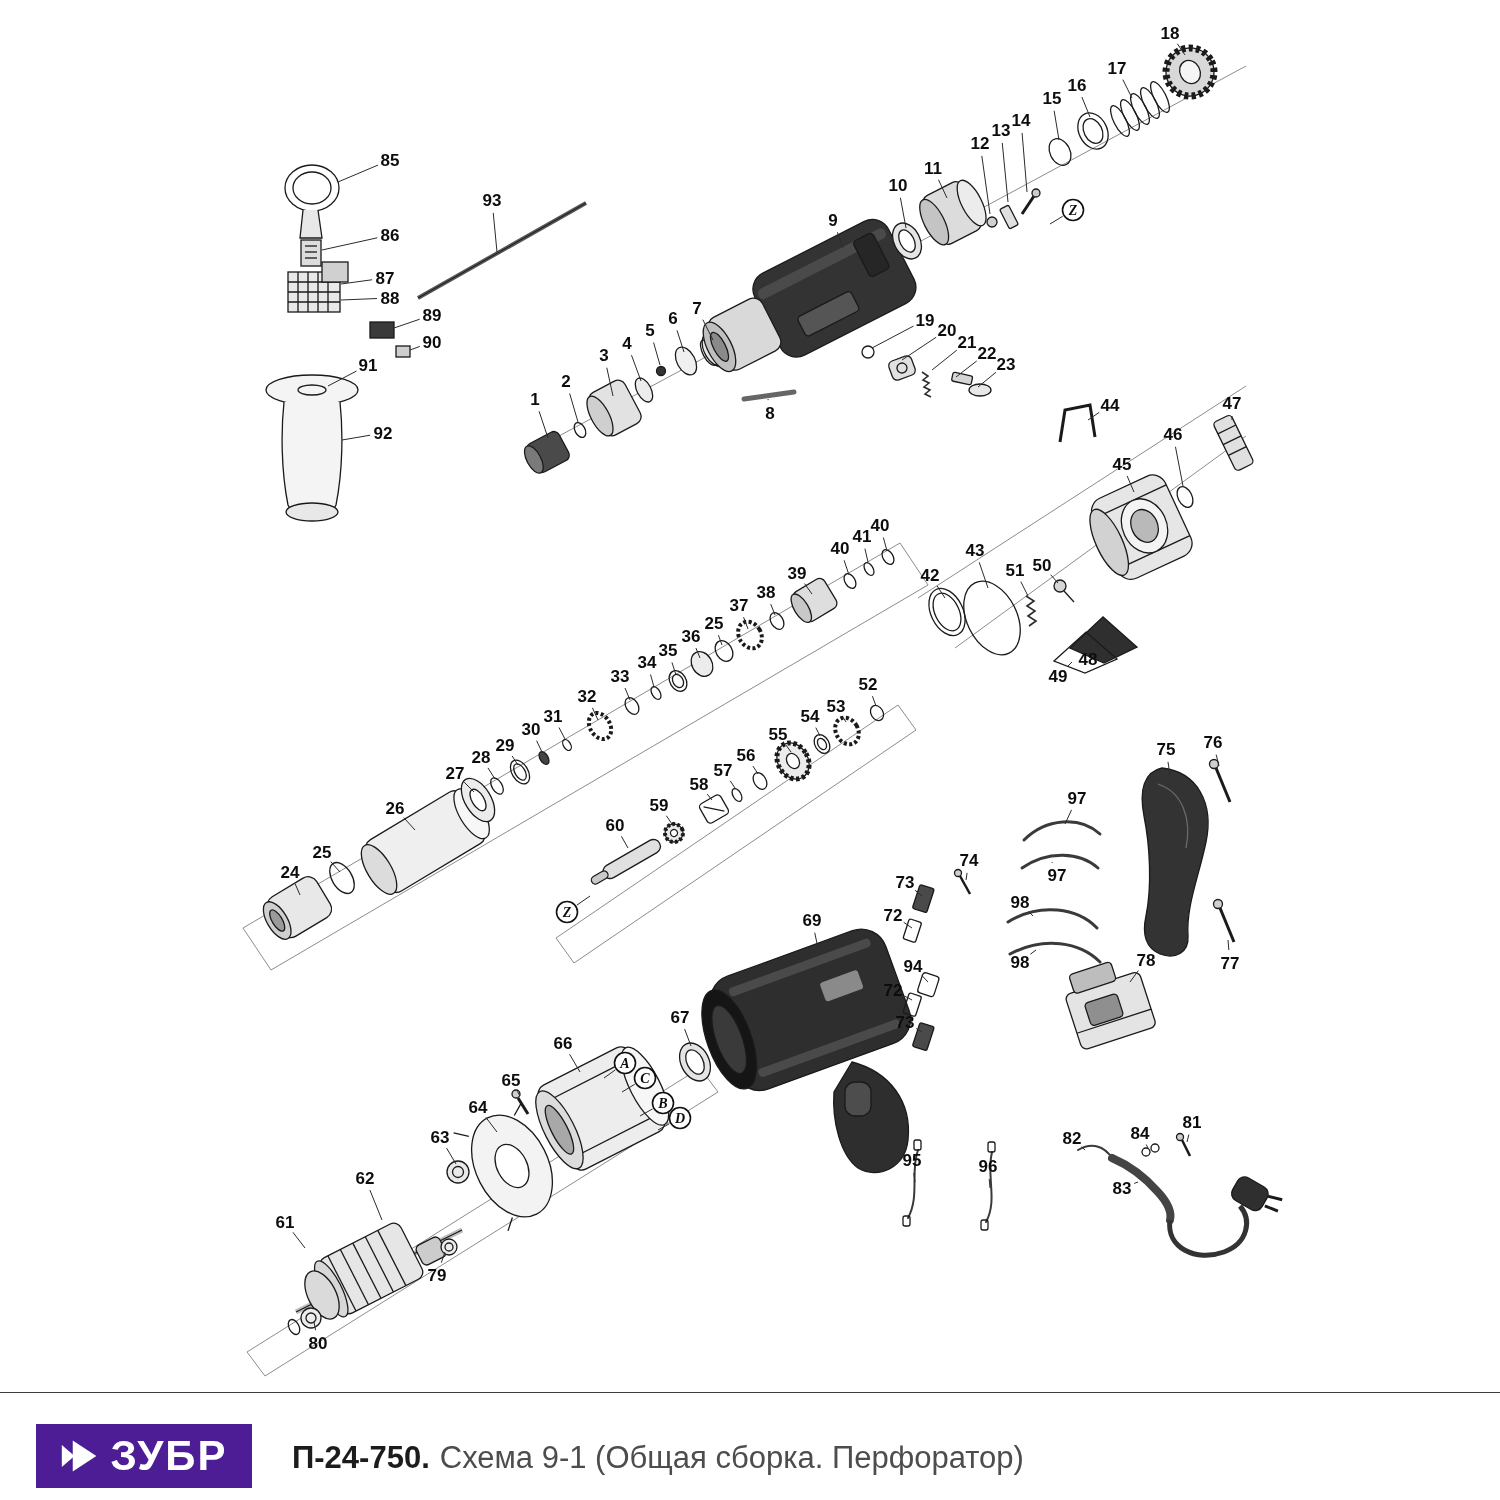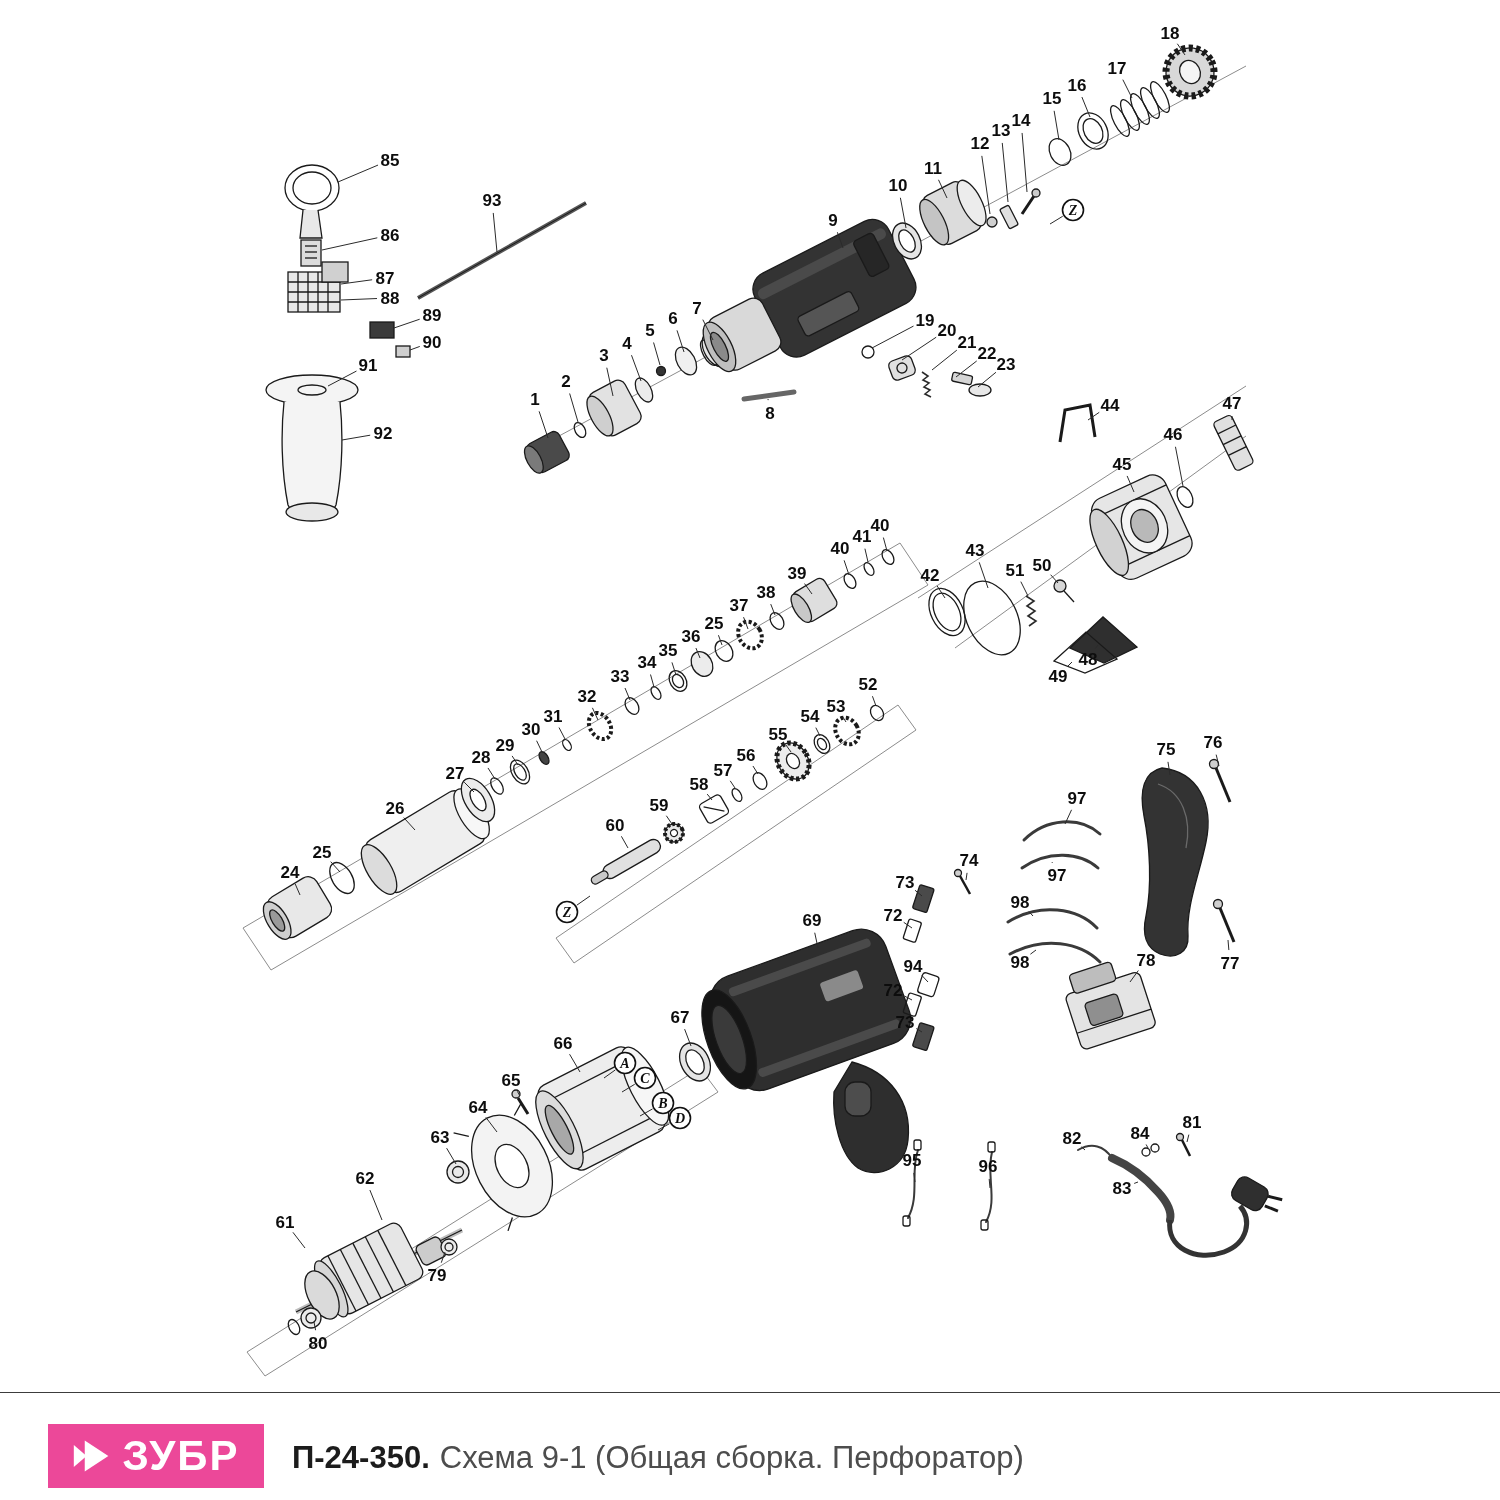--- a/index.html
+++ b/index.html
@@ -582,22 +582,22 @@
         <circle cx="663" cy="1103" r="10.5" class="flag-circle"></circle>
         <text x="663" y="1108" class="flagtext">B</text>
         <line x1="669.4652531250274" y1="1123.746225568167" x2="658" y2="1130" class="leader"></line>
         <circle cx="680" cy="1118" r="10.5" class="flag-circle"></circle>
         <text x="680" y="1123" class="flagtext">D</text>
       </g>
 </svg>
 </div>
 
 <div class="footer-rule"></div>
-<div class="brand-box" style="background: #ec4899; margin-left: 12px;">
+<div class="brand-box" style="background: #4c1d95;">
   <svg width="40" height="38" viewBox="0 0 44 40">
     <polygon points="2,8 16,20 2,32" fill="#ffffff"></polygon>
     <polygon points="14,3 40,20 14,37" fill="#ffffff"></polygon>
   </svg>
   <span class="brand-text">ЗУБР</span>
 </div>
 <div class="caption">
-  <span class="model">П-24-350.</span><span class="scheme">Схема 9-1 (Общая сборка. Перфоратор)</span>
+  <span class="model">П-24-750.</span><span class="scheme">Схема 9-1 (Общая сборка. Перфоратор)</span>
 </div>
 
 </body></html>

